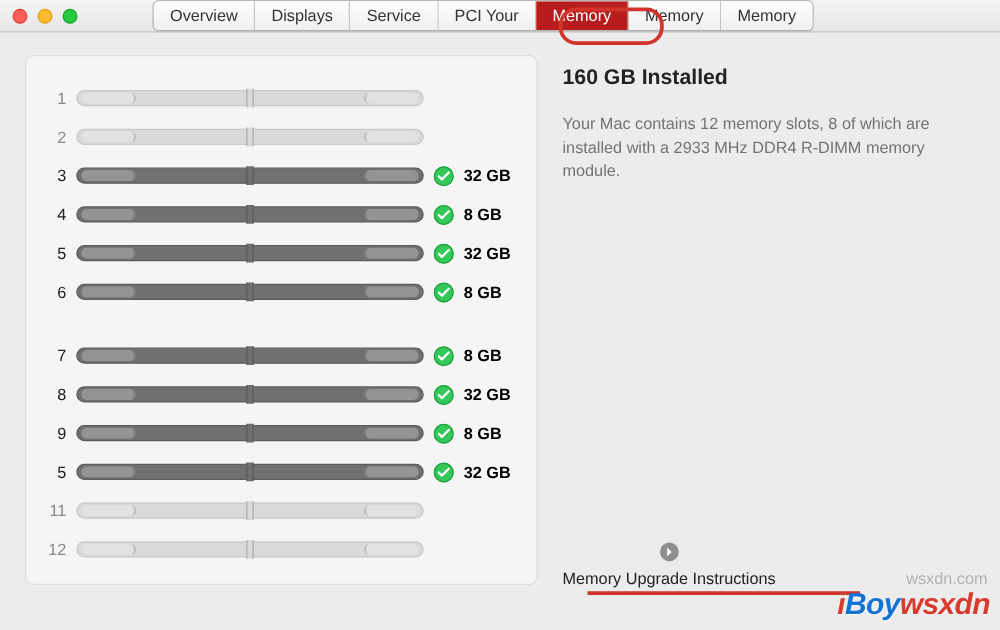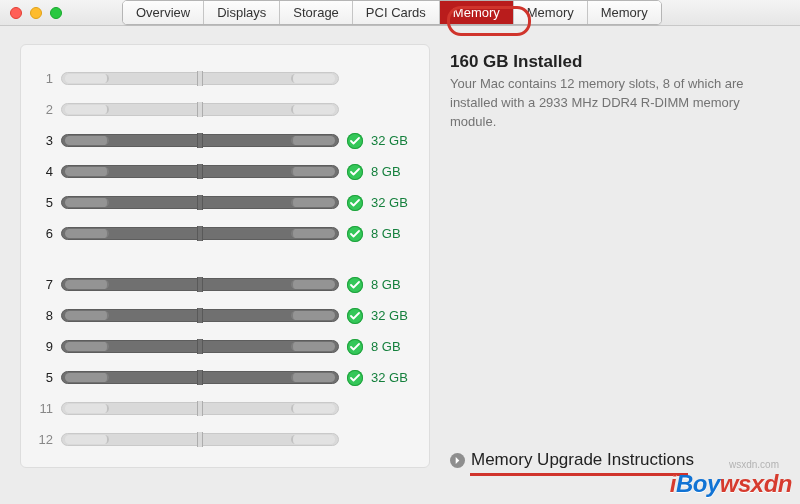--- a/index.html
+++ b/index.html
@@ -59,59 +59,59 @@
     position:absolute; left:50%; top:-2px; bottom:-2px; width:6px;
     margin-left:-3px; background:inherit; border-left:1px solid rgba(0,0,0,.2);
     border-right:1px solid rgba(0,0,0,.2);
   }
   .check {
     width:16px; height:16px; border-radius:50%; background:#34c759;
     display:flex; align-items:center; justify-content:center;
     box-shadow:0 0 0 1px #1fa03c inset;
   }
   .check svg { width:10px; height:10px; }
-  .size { width:44px; font-size:13px; color:#15803d; }
+  .size { width:44px; font-size:13px; color:#000000;font-weight:bold; }
   .empty-spacer { width:68px; }
   .info { flex:1; padding-top:8px; position:relative; }
-  .info h2 { font-size:17px; font-weight:600; margin-bottom:3px; }
+  .info h2 { font-size:17px; font-weight:600; margin-bottom:18px; }
   .info p { font-size:13px; line-height:1.45; color:#737373; max-width:300px; }
   .upgrade {
     position:absolute; bottom:-2px; left:0; display:flex; align-items:center; gap:6px;
-    font-size:17px; color:#222; cursor:default;
+    font-size:13px; color:#222; cursor:default;flex-direction:column;
   }
   .upgrade .arrow {
     width:15px;height:15px;border-radius:50%;background:#8e8e8e;
     display:flex;align-items:center;justify-content:center;
   }
   .upgrade .arrow svg{width:9px;height:9px;fill:#fff;}
   .underline {
     position:absolute; height:3px; background:#d0342c; bottom:-6px; left:20px; width:218px;
   }
   .watermark {
     position:absolute; right:8px; bottom:6px; font-weight:700;
     font-size:24px; font-style:italic; color:#1173d4; letter-spacing:-.5px;
     text-shadow:0 1px 0 #fff;
   }
   .watermark .red{ color:#d63b2e; }
-  .wsxdn { position:absolute; right:21px; bottom:34px; font-size:10px; color:#b3b3b3; }
+  .wsxdn { position:absolute; right:10px; bottom:34px; font-size:13px; color:#b3b3b3; }
 </style>
 </head>
 <body>
 
 <div class="titlebar">
   <div class="traffic">
     <div class="dot red"></div>
     <div class="dot yel"></div>
     <div class="dot grn"></div>
   </div>
   <div class="segmented" id="seg">
       <div class="tab">Overview</div>
       <div class="tab">Displays</div>
-      <div class="tab">Storage</div>
-      <div class="tab">PCI Cards</div>
+      <div class="tab">Service</div>
+      <div class="tab">PCI Your</div>
       <div class="tab active">Memory</div>
       <div class="tab">Memory</div>
       <div class="tab">Memory</div>
     </div>
 </div>
 <div class="ring top"></div>
 
 <div class="content">
   <div class="slots-panel">
     <div class="group" id="grpA">

